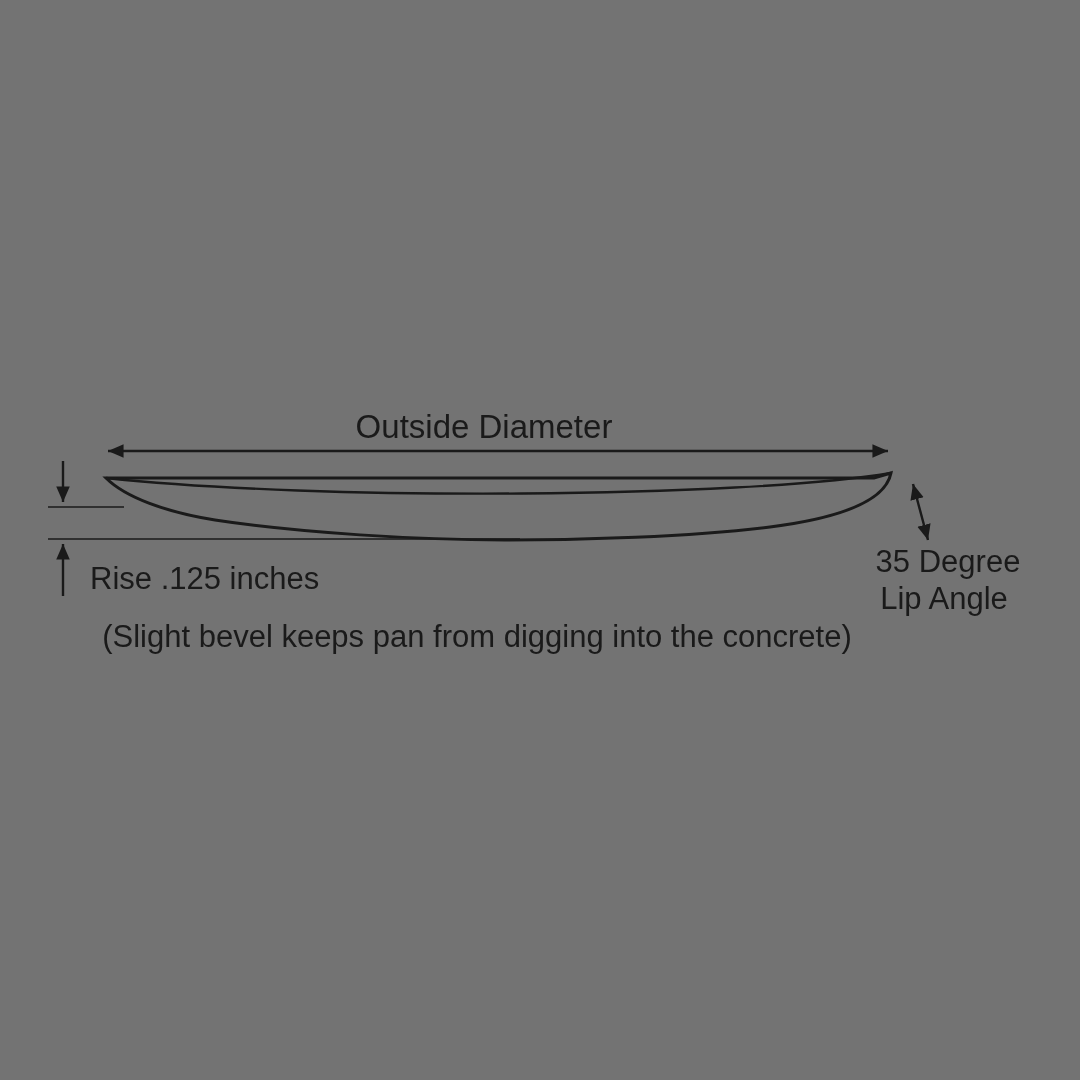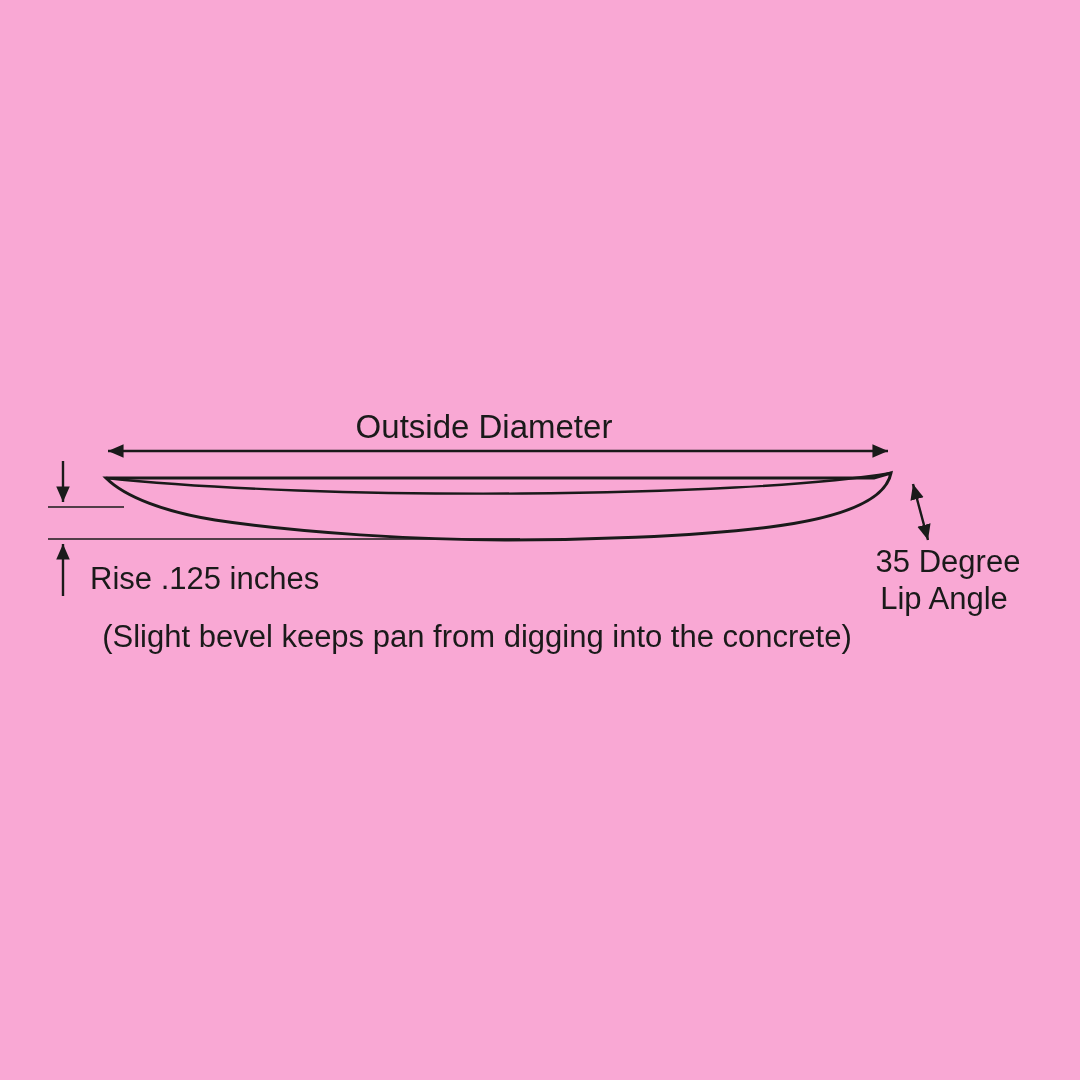--- a/index.html
+++ b/index.html
@@ -4,21 +4,21 @@
 <style>
   html, body {
     margin: 0;
     padding: 0;
     background: #ffffff;
   }
   .canvas {
     position: relative;
     width: 1080px;
     height: 1080px;
-    background: #f9a8d4;
+    background: #737373;
     font-family: "Liberation Sans", sans-serif;
     overflow: hidden;
   }
   svg {
     display: block;
   }
   .line {
     stroke: #1a1a1a;
     fill: none;
   }

